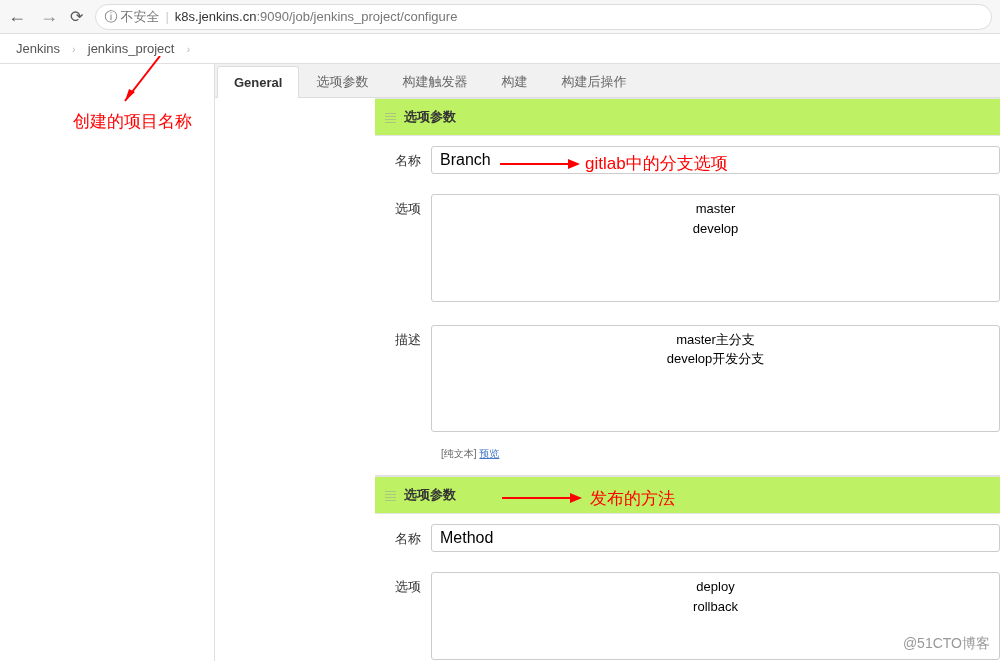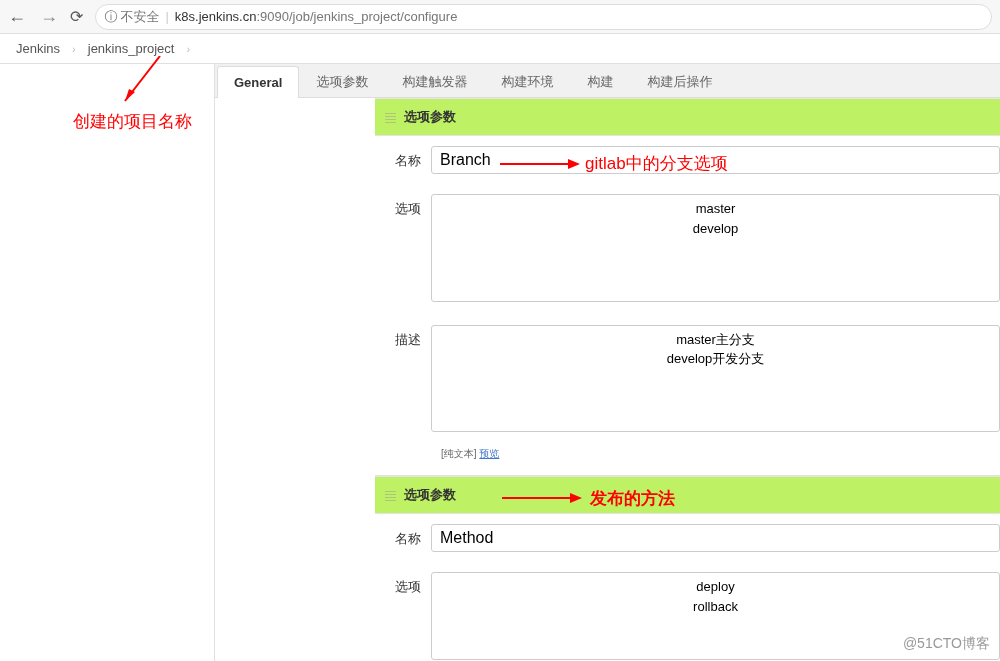--- a/index.html
+++ b/index.html
@@ -78,21 +78,20 @@
   <span class="chev">›</span>
 </div>
 
 <div class="main">
   <div class="left-panel"></div>
   <div class="tabs-row">
     <div class="tabs">
       <div class="tab active">General</div>
       <div class="tab">选项参数</div>
       <div class="tab">构建触发器</div>
-      <div class="tab">构建环境</div>
       <div class="tab">构建</div>
       <div class="tab">构建后操作</div>
     </div>
 
     <div class="content">
 
       <div class="sec-wrap">
         <div class="section">
           <span class="drag-icon"></span>
           <span>选项参数</span>
@@ -143,19 +142,19 @@
   <line x1="45" y1="0" x2="10" y2="45" stroke="#ff0000" stroke-width="2"></line>
   <polygon points="10,45 20,36 14,33" fill="#ff0000"></polygon>
 </svg>
 
 <div class="anno" style="left:585px; top:152px;">gitlab中的分支选项</div>
 <svg class="arrow-svg" style="left:500px; top:156px;" width="85" height="16">
   <line x1="0" y1="8" x2="72" y2="8" stroke="#ff0000" stroke-width="2"></line>
   <polygon points="80,8 68,3 68,13" fill="#ff0000"></polygon>
 </svg>
 
-<div class="anno" style="left:590px; top:487px;font-weight:bold;">发布的方法</div>
+<div class="anno" style="left:590px; top:487px;">发布的方法</div>
 <svg class="arrow-svg" style="left:502px; top:490px;" width="85" height="16">
   <line x1="0" y1="8" x2="72" y2="8" stroke="#ff0000" stroke-width="2"></line>
   <polygon points="80,8 68,3 68,13" fill="#ff0000"></polygon>
 </svg>
 
 <div class="watermark">@51CTO博客</div>
 
 </body></html>

